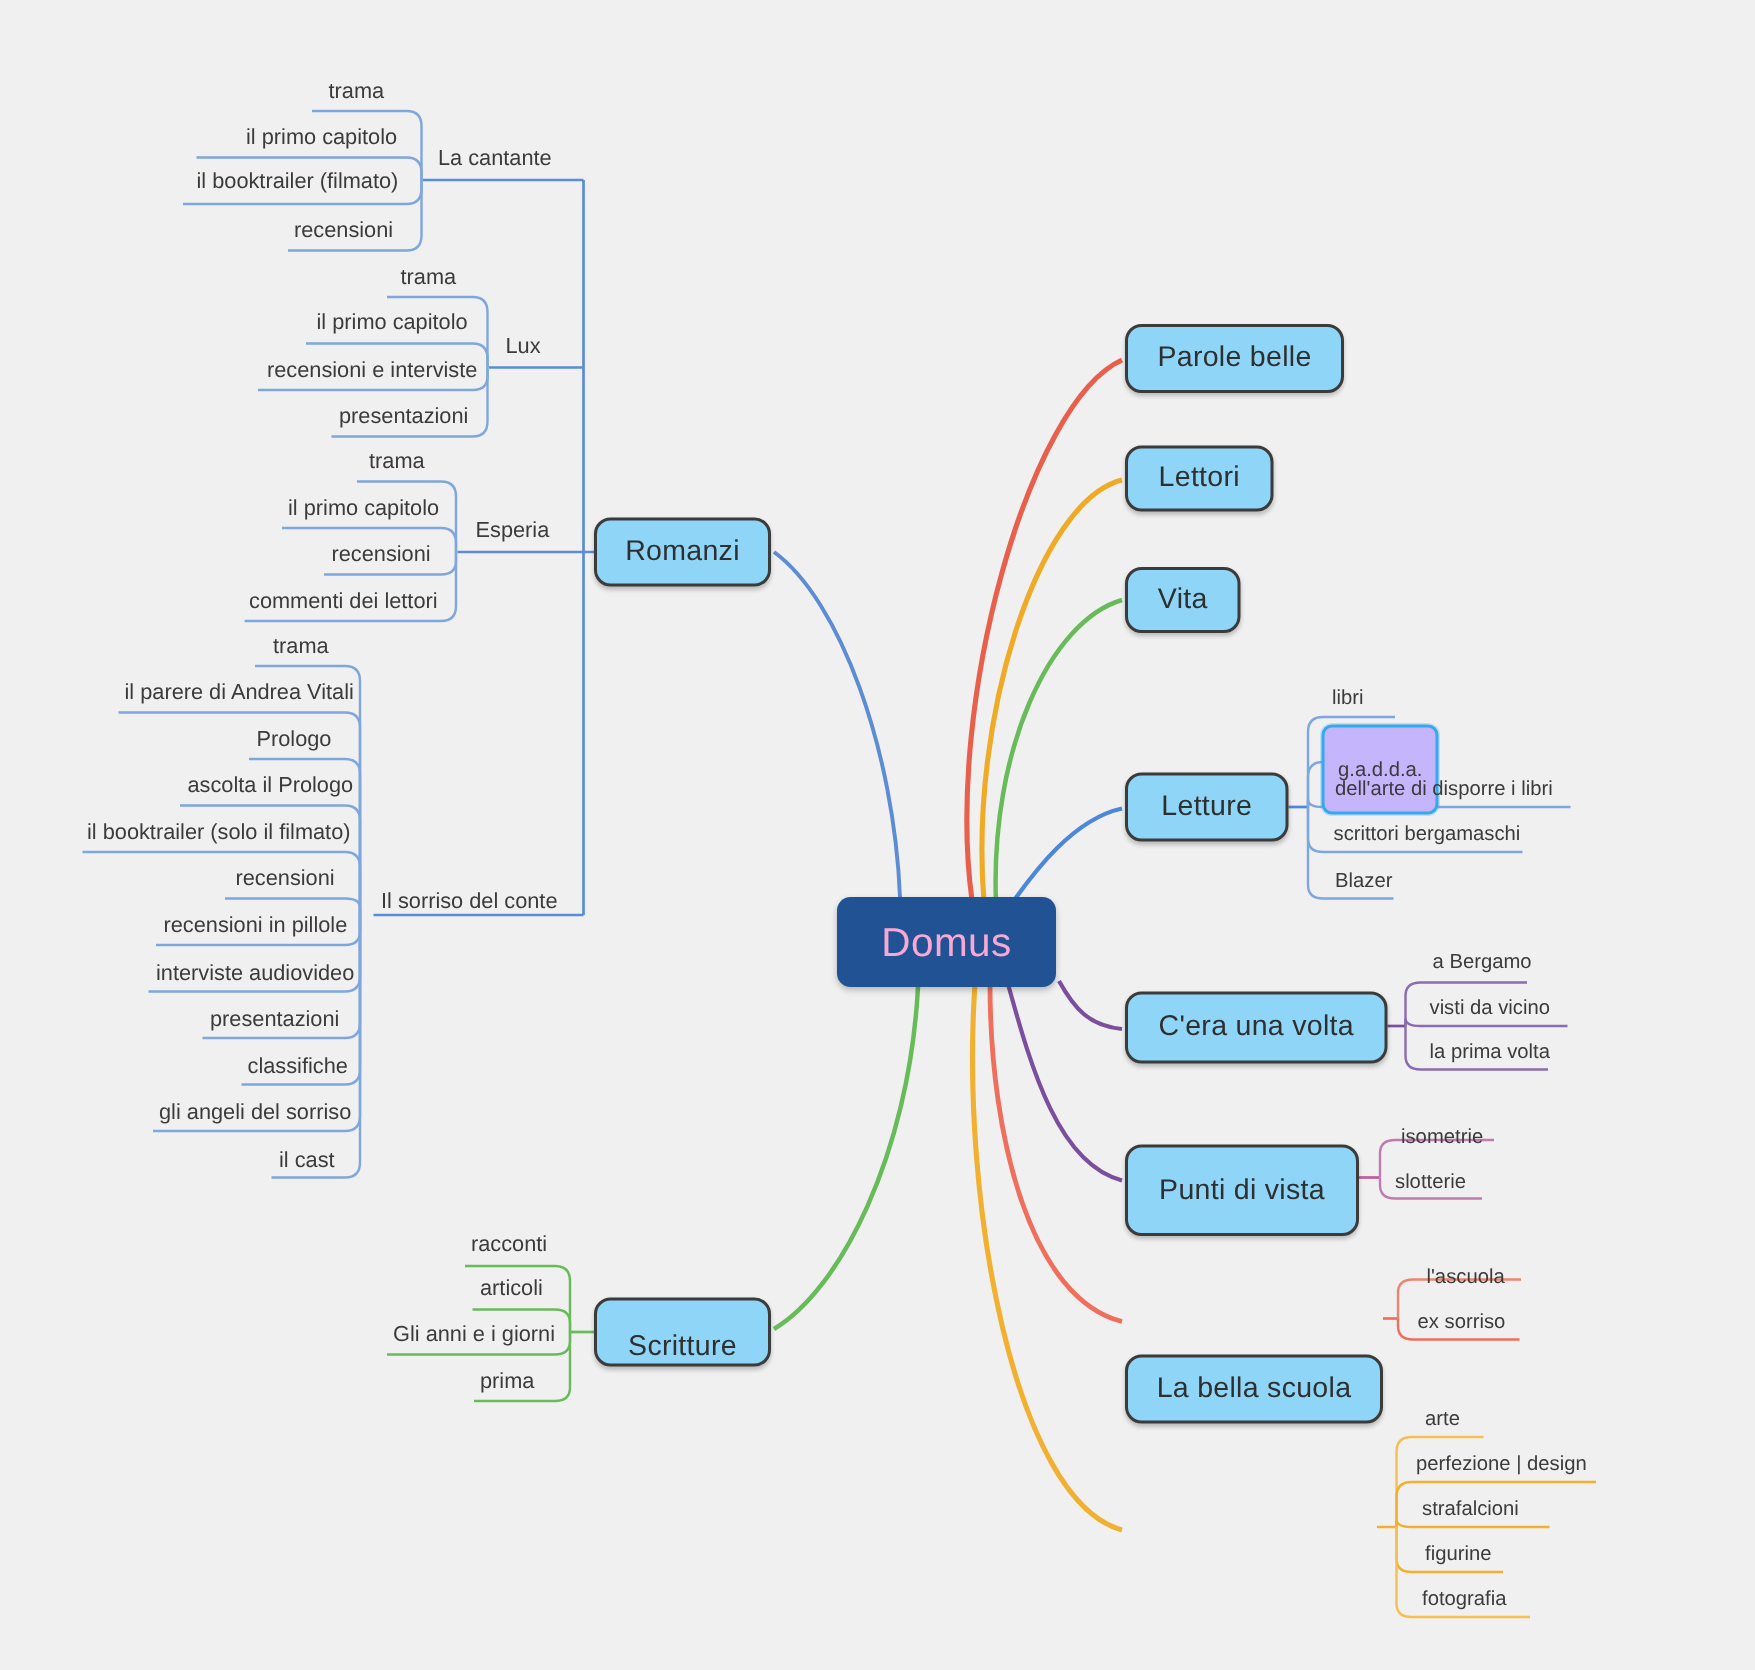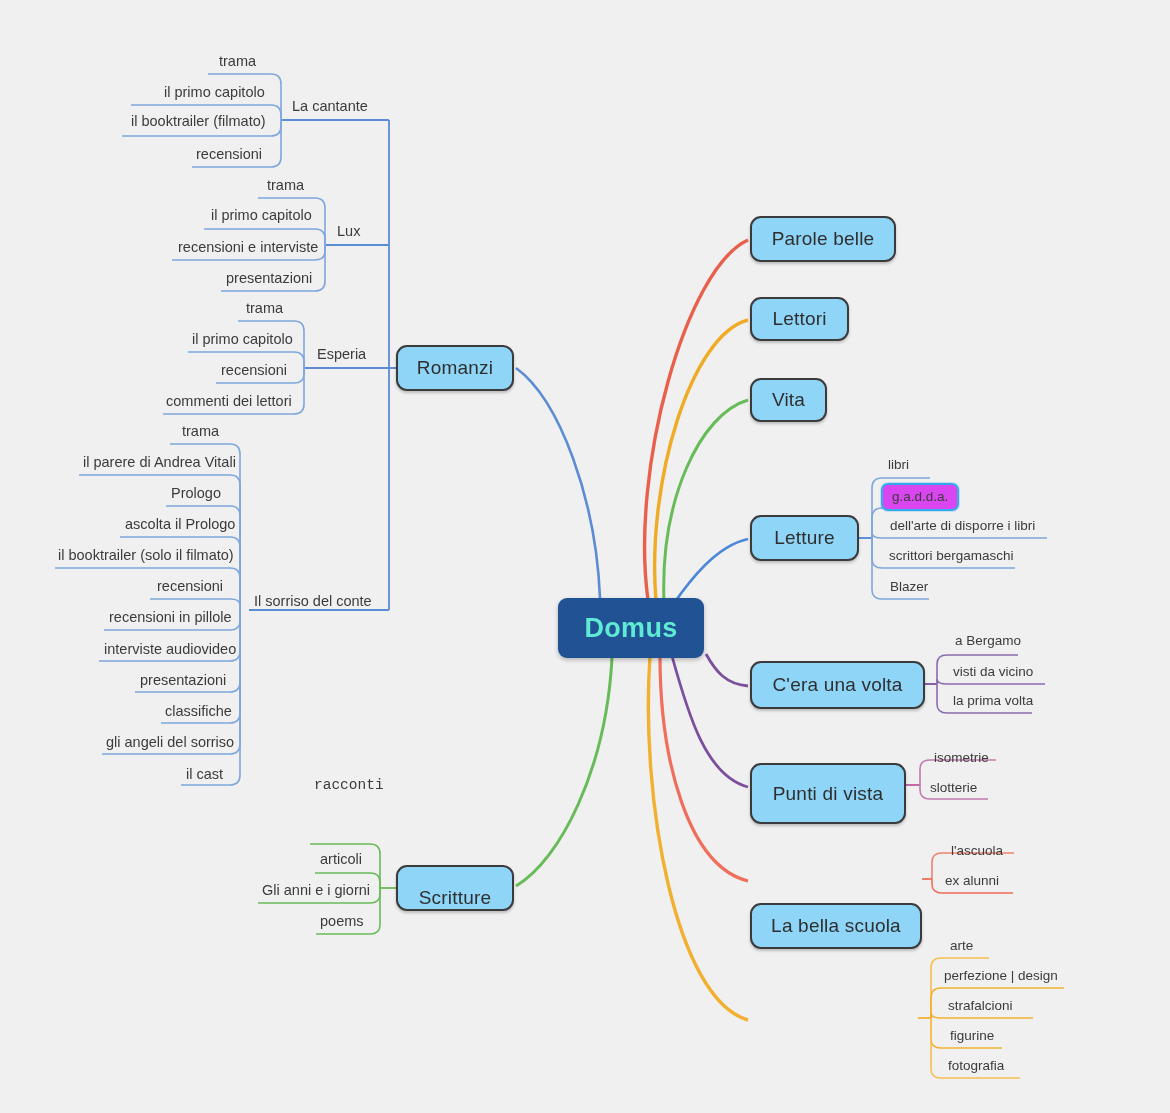--- a/index.html
+++ b/index.html
@@ -16,26 +16,25 @@
 
   
   .node{
     position:absolute;
     box-sizing:border-box;
     display:flex;align-items:center;justify-content:center;
     white-space:nowrap;
   }
   .root-node{
     background:#215294;
-    color:#5eead4;
+    color:#f9a8d4;
     border-radius:9px;
     font-size:27px;
     letter-spacing:.3px;
     box-shadow:0 2px 4px rgba(0,0,0,.25);
-    font-weight:bold;
   }
   .main-node{
     background:#8ed5f8;
     color:#2f2f2f;
     border:2.5px solid #3b3b3b;
     border-radius:11px;
     font-size:19px;
     letter-spacing:.2px;
     box-shadow:0 2px 3px rgba(0,0,0,.22);
   }
@@ -53,24 +52,24 @@
     position:absolute;
     font-size:14.5px;
     color:#3b3b3b;
     white-space:nowrap;
     line-height:18px;
   }
   .leaf.small{font-size:13.5px;}
 
   
   .leaf.selected{
-    background:#d946ef;
+    background:#c4b5fd;
     border:2px solid #36a8ee;
     border-radius:7px;
-    padding:3px 9px;
+    padding:19px 9px;
     box-shadow:0 0 0 1px rgba(54,168,238,.25);
   }
 </style>
 </head>
 <body>
 
 <div id="map">
 
   <svg class="layer" viewBox="0 0 1170 1113">
     <defs>
@@ -269,28 +268,28 @@
     <span>interviste audiovideo</span></div>
   <div class="leaf" style="left:140px;top:671px;">
     <span>presentazioni</span></div>
   <div class="leaf" style="left:165px;top:702px;">
     <span>classifiche</span></div>
   <div class="leaf" style="left:106px;top:733px;">
     <span>gli angeli del sorriso</span></div>
   <div class="leaf" style="left:186px;top:765px;">
     <span>il cast</span></div>
 
-  <div class="leaf" style="left:314px;top:776px;font-family:Liberation Mono, monospace;">
+  <div class="leaf" style="left:314px;top:821px;">
     <span>racconti</span></div>
   <div class="leaf" style="left:320px;top:850px;">
     <span>articoli</span></div>
   <div class="leaf" style="left:262px;top:881px;">
     <span>Gli anni e i giorni</span></div>
   <div class="leaf" style="left:320px;top:912px;">
-    <span>poems</span></div>
+    <span>prima</span></div>
 
   <div class="leaf small" style="left:888px;top:456px;">
     <span>libri</span></div>
   <div class="leaf small selected" style="left:881px;top:483px;">
     <span>g.a.d.d.a.</span></div>
   <div class="leaf small" style="left:890px;top:517px;">
     <span>dell'arte di disporre i libri</span></div>
   <div class="leaf small" style="left:889px;top:547px;">
     <span>scrittori bergamaschi</span></div>
   <div class="leaf small" style="left:890px;top:578px;">
@@ -304,21 +303,21 @@
     <span>la prima volta</span></div>
 
   <div class="leaf small" style="left:934px;top:749px;">
     <span>isometrie</span></div>
   <div class="leaf small" style="left:930px;top:779px;">
     <span>slotterie</span></div>
 
   <div class="leaf small" style="left:951px;top:842px;">
     <span>l'ascuola</span></div>
   <div class="leaf small" style="left:945px;top:872px;">
-    <span>ex alunni</span></div>
+    <span>ex sorriso</span></div>
 
   <div class="leaf small" style="left:950px;top:937px;">
     <span>arte</span></div>
   <div class="leaf small" style="left:944px;top:967px;">
     <span>perfezione | design</span></div>
   <div class="leaf small" style="left:948px;top:997px;">
     <span>strafalcioni</span></div>
   <div class="leaf small" style="left:950px;top:1027px;">
     <span>figurine</span></div>
   <div class="leaf small" style="left:948px;top:1057px;">

